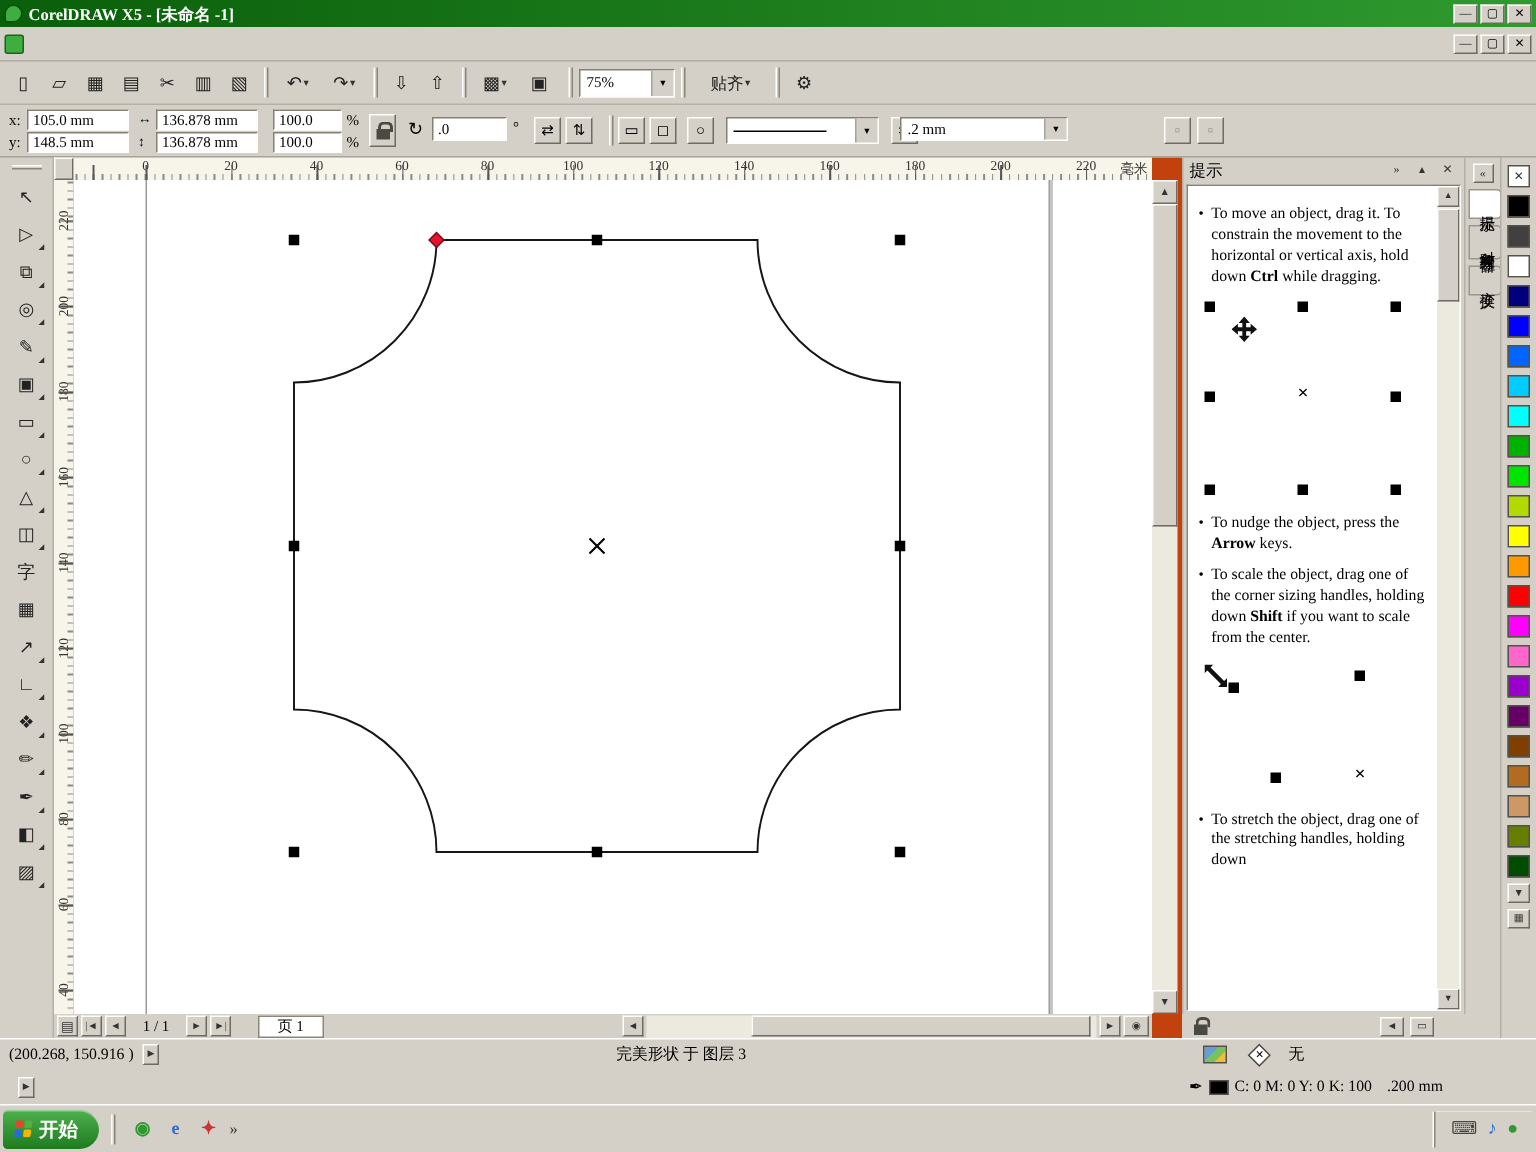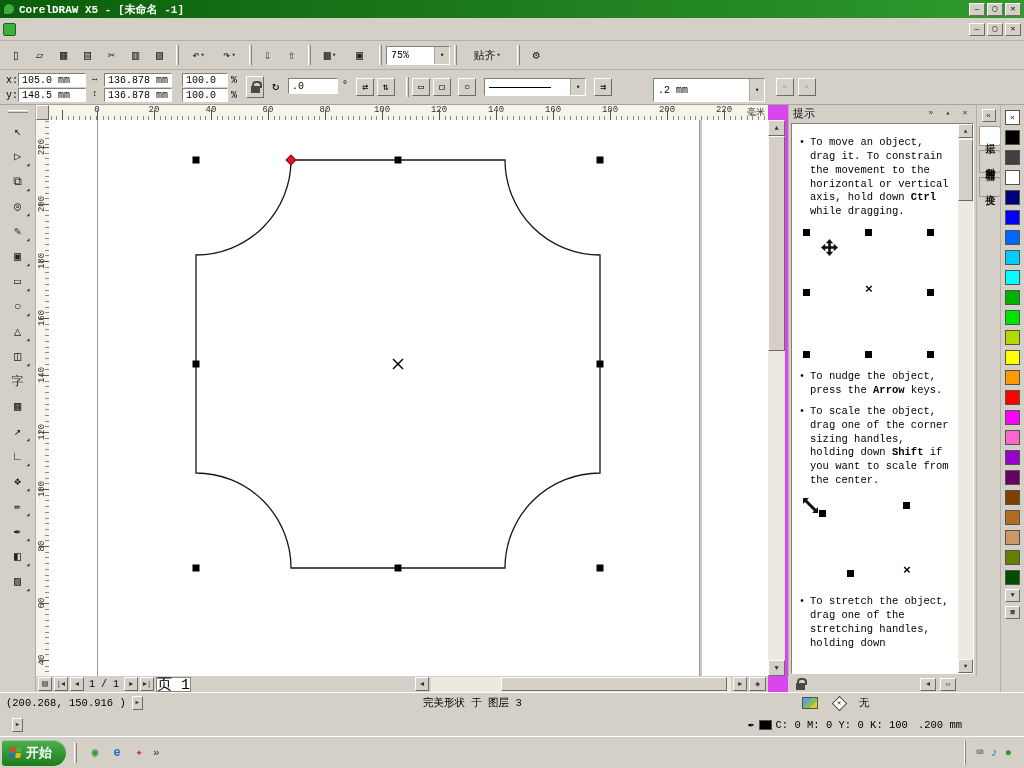--- a/index.html
+++ b/index.html
@@ -1,18 +1,18 @@
 <!DOCTYPE html>
 <html><head>
 <meta charset="utf-8">
 <style>
   html,body{margin:0;padding:0;background:#fff}
   *{box-sizing:border-box}
-  .screen{position:relative;width:1024px;height:768px;background:#d946ef;overflow:hidden;
-    font-family:Liberation Mono, monospace;font-size:11px;color:#000;cursor:default}
+  .screen{position:relative;width:1024px;height:768px;background:#c2410c;overflow:hidden;
+    font-family:Liberation Serif, serif;font-size:11px;color:#000;cursor:default}
   .abs{position:absolute}
   .raised{background:#d4d0c8;border:1px solid;border-color:#fdfdfb #6f6b63 #6f6b63 #fdfdfb}
   
   .titlebar{left:0;top:0;width:1024px;height:18px;display:flex;align-items:center;gap:4px;padding:0 3px;
     background:linear-gradient(90deg,#0a5f0a,#2f9a2f);color:#fff;font-weight:bold;font-size:11px}
   .app-balloon{width:12px;height:12px;background:#3fae3f;border:1px solid #0c4f0c;border-radius:50% 50% 50% 2px}
   .wbtn{width:16px;height:13px;background:#d4d0c8;border:1px solid;border-color:#fdfdfb #6f6b63 #6f6b63 #fdfdfb;
     color:#000;font-size:8px;line-height:10px;text-align:center;font-weight:normal}
   .winbtns{margin-left:auto;display:flex;gap:2px}
   
@@ -63,22 +63,22 @@
   .pageshadow{position:absolute;top:0;bottom:0;width:2px;background:#c6c6c6}
   
   .sb-track{background:#ece9df;position:absolute}
   .sb-btn{width:17px;height:16px;background:#d4d0c8;border:1px solid;border-color:#fdfdfb #6f6b63 #6f6b63 #fdfdfb;
     font-size:7px;display:flex;align-items:center;justify-content:center;color:#333}
   .sb-thumb{position:absolute;background:#d4d0c8;border:1px solid;border-color:#fdfdfb #6f6b63 #6f6b63 #fdfdfb}
   
   .pagebar{left:36px;top:676px;width:732px;height:16px;background:#d4d0c8;display:flex;align-items:center;
     gap:2px;padding:0 2px;font-size:10px}
   .nav-btn{height:14px;min-width:14px;padding:0 1px;font-size:7px;line-height:12px;text-align:center;color:#333}
-  .page-tab{height:15px;background:#fff;border:1px solid #8a8678;padding:0 0;font-size:15px;
-    display:flex;align-items:center;margin-left:0}
+  .page-tab{height:15px;background:#fff;border:1px solid #8a8678;padding:0 12px;font-size:10px;
+    display:flex;align-items:center;margin-left:16px}
   .hs-track{width:300px;height:15px;background:#ece9df;position:relative}
   .hs-thumb{position:absolute;top:0;left:70px;width:226px;height:14px;background:#d4d0c8;
     border:1px solid;border-color:#fdfdfb #6f6b63 #6f6b63 #fdfdfb}
   
   .hints-docker{left:788px;top:105px;width:188px;height:571px;background:#d4d0c8;border-left:1px solid #b4b0a6}
   .hints-caption{height:17px;display:flex;align-items:center;padding:0 4px;gap:3px;font-size:11px}
   .cap-btn{width:14px;height:13px;font-size:8px;line-height:12px;text-align:center;color:#333}
   .hints-body{position:absolute;left:2px;top:18px;right:2px;bottom:2px;background:#fff;
     border:1px solid;border-color:#848072 #fdfdfb #fdfdfb #848072;overflow:hidden}
   .hints-text{position:absolute;left:7px;top:5px;right:21px;bottom:0;font-size:10.5px;line-height:1.32;overflow:hidden}
@@ -288,21 +288,21 @@
     <span class="pbtn raised" style="left:458px;top:8px">
         <span>○</span>
       </span>
     <div class="combo abs" style="left:484px;top:8px;width:102px;height:18px">
       <span style="display:block;width:62px;height:1px;background:#000"></span>
       <span class="arrowbox">▾</span>
     </div>
     <span class="pbtn raised" style="left:594px;top:8px">
         <span>⇉</span>
       </span>
-    <div class="combo abs" style="left:653px;top:8px;width:112px;height:24px">
+    <div class="combo abs" style="left:600px;top:8px;width:112px;height:16px">
       <span>.2 mm</span>
       <span class="arrowbox">▾</span>
     </div>
     <span class="pbtn raised" style="left:776px;top:8px;color:#8a8678">
         <span>▫</span>
       </span>
     <span class="pbtn raised" style="left:798px;top:8px;color:#8a8678">
         <span>▫</span>
       </span>
   </div>

